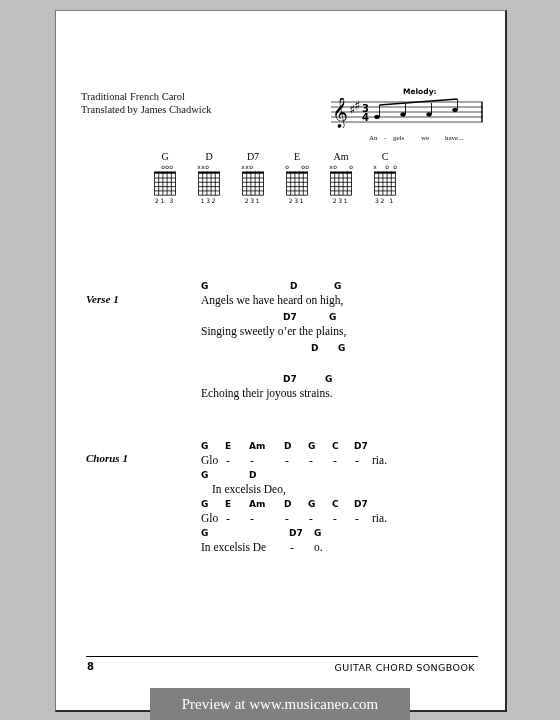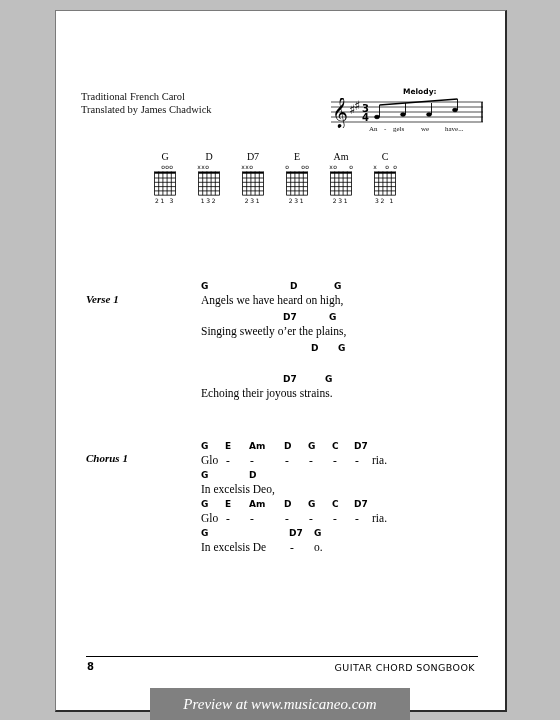--- a/index.html
+++ b/index.html
@@ -78,20 +78,21 @@
     position: absolute;
     left: 0px;
     top: 38px;
     width: 165px;
     font-size: 7px;
     color: #111;
   }
   #melody-words span {
     position: absolute;
     white-space: nowrap;
+    margin-top: 9px;
   }
 
   
   #chords {
     position: absolute;
     left: 90px;
     top: 140px;
     width: 260px;
     height: 58px;
   }
@@ -492,21 +493,21 @@
           <span class="syl" style="left: 154px;">-</span>
           <span class="syl" style="left: 171px;">ria.</span>
         </div>
       </div>
       <div style="position: absolute; left: 0px; top: 29px; width: 260px;">
         <div class="chord-row">
           <span style="left: 0px;">G</span>
           <span style="left: 48px;">D</span>
         </div>
         <div class="lyric-row">
-          <span class="syl" style="left: 0px;">In excelsis Deo,</span>
+          <span class="syl" style="left: 11px;">In excelsis Deo,</span>
         </div>
       </div>
       <div style="position: absolute; left: 0px; top: 58px; width: 260px;">
         <div class="chord-row">
           <span style="left: 0px;">G</span>
           <span style="left: 24px;">E</span>
           <span style="left: 48px;">Am</span>
           <span style="left: 83px;">D</span>
           <span style="left: 107px;">G</span>
           <span style="left: 131px;">C</span>
@@ -537,15 +538,15 @@
       </div>
     </div>
 
 
   <div id="footer-rule"></div>
   <div id="page-number">8</div>
   <div id="book-title">GUITAR CHORD SONGBOOK</div>
 
 </div>
 
-<div id="preview-banner" style="background: rgb(128, 128, 128); font-style: italic;">
+<div id="preview-banner" style="background: rgb(128, 128, 128);">
   <span>Preview at www.musicaneo.com</span>
 </div>
 
 </body></html>

